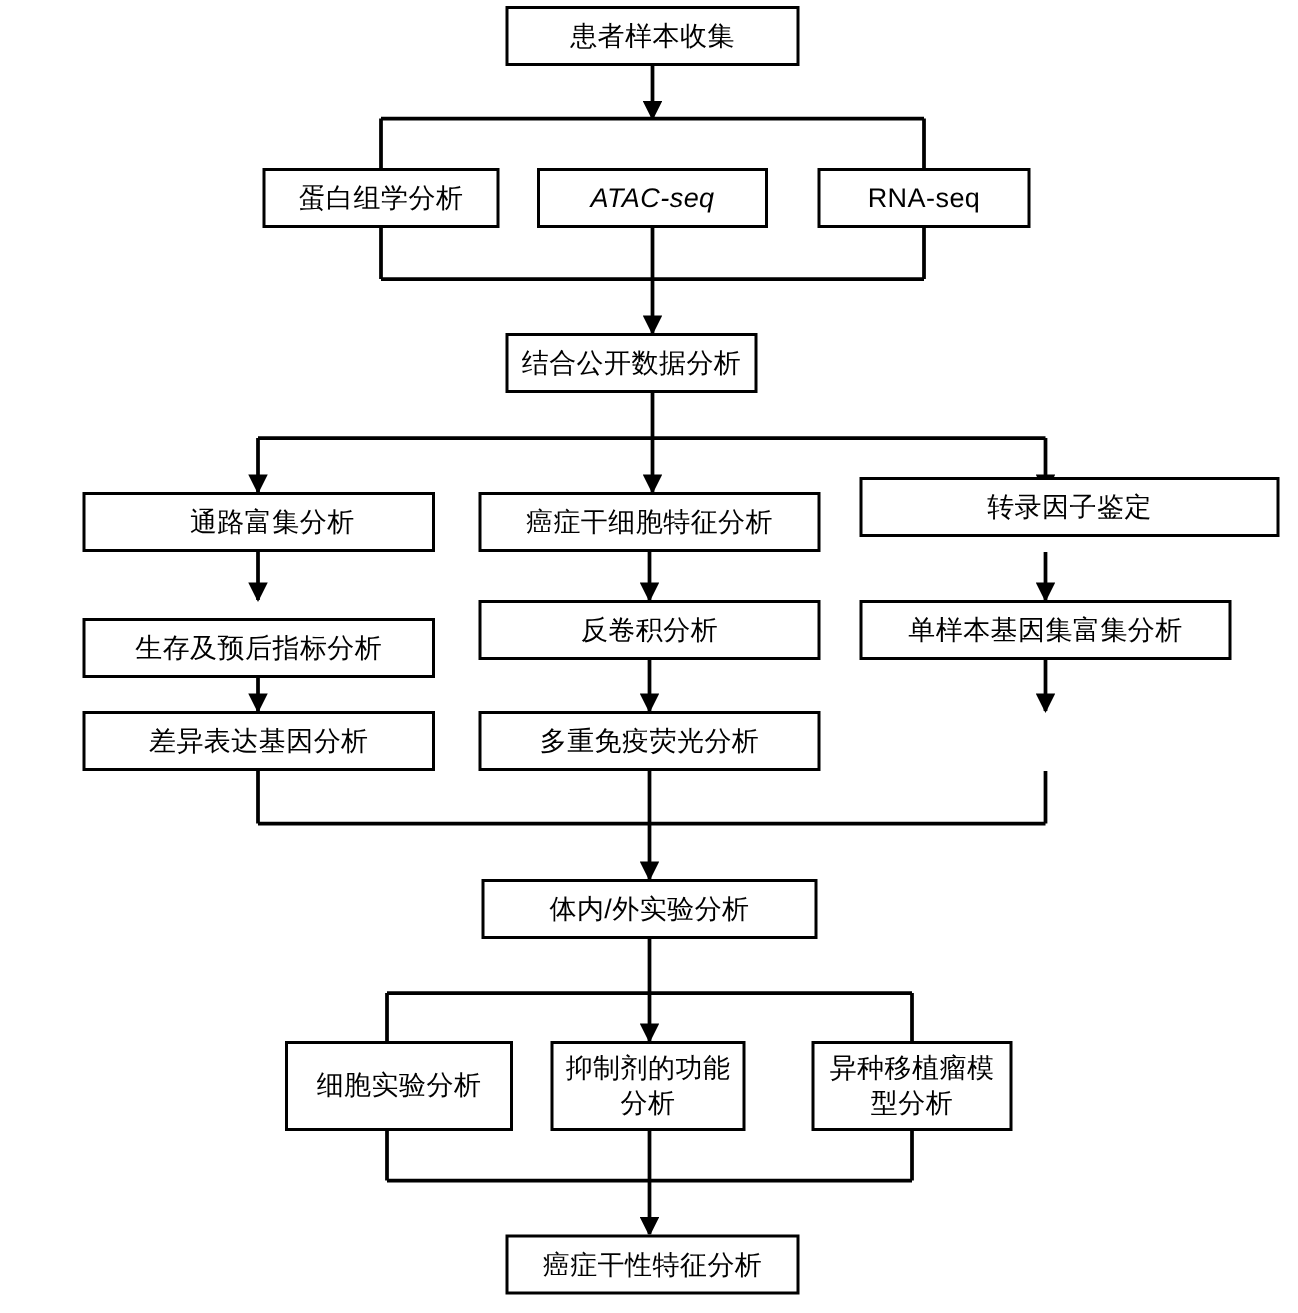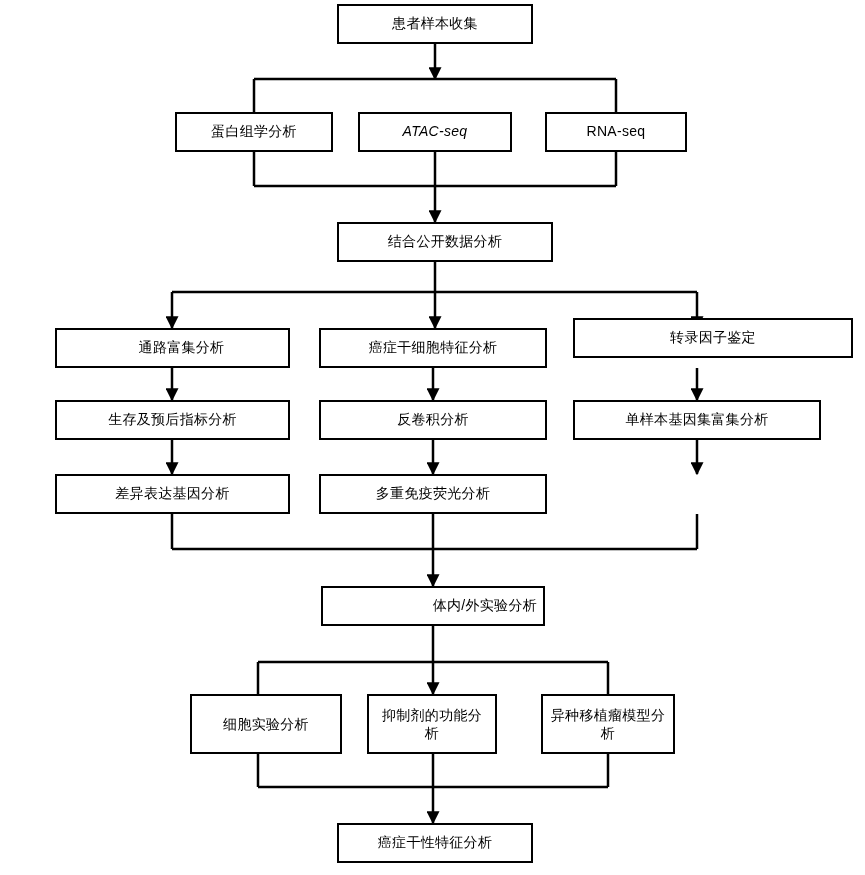--- a/index.html
+++ b/index.html
@@ -28,21 +28,21 @@
   .node {
     position: absolute;
     box-sizing: border-box;
     background: #ffffff;
     border: 2.5px solid #000000;
     display: flex;
     align-items: center;
     justify-content: center;
     text-align: center;
     color: #000000;
-    font-size: 14px;
+    font-size: 18px;
     line-height: 1.25;
     letter-spacing: 0.3px;
     padding: 2px 6px;
     z-index: 2;
   }
   .node.two-line {
     line-height: 1.3;
   }
 </style>
 </head>
@@ -111,48 +111,48 @@
     </div>
   <div class="node" style="left: 175px; top: 112px; width: 158px; height: 40px;">
       <span>蛋白组学分析</span>
     </div>
   <div class="node" style="left: 358px; top: 112px; width: 154px; height: 40px; font-style: italic;">
       <span>ATAC-seq</span>
     </div>
   <div class="node" style="left: 545px; top: 112px; width: 142px; height: 40px;">
       <span>RNA-seq</span>
     </div>
-  <div class="node" style="left: 337px; top: 222px; width: 216px; height: 40px;">
+  <div class="node" style="left: 337px; top: 222px; width: 168px; height: 40px;">
       <span>结合公开数据分析</span>
     </div>
   <div class="node" style="left: 55px; top: 328px; width: 235px; height: 40px; padding-left: 24px;">
       <span>通路富集分析</span>
     </div>
   <div class="node" style="left: 319px; top: 328px; width: 228px; height: 40px;">
       <span>癌症干细胞特征分析</span>
     </div>
   <div class="node" style="left: 573px; top: 318px; width: 280px; height: 40px; text-align: right;">
       <span>转录因子鉴定</span>
     </div>
-  <div class="node" style="left: 55px; top: 400px; width: 235px; height: 40px; text-align: right;">
+  <div class="node" style="left: 55px; top: 412px; width: 235px; height: 40px; text-align: right;">
       <span>生存及预后指标分析</span>
     </div>
   <div class="node" style="left: 319px; top: 400px; width: 228px; height: 40px;">
       <span>反卷积分析</span>
     </div>
   <div class="node" style="left: 573px; top: 400px; width: 248px; height: 40px;">
       <span>单样本基因集富集分析</span>
     </div>
   <div class="node" style="left: 55px; top: 474px; width: 235px; height: 40px;">
       <span>差异表达基因分析</span>
     </div>
   <div class="node" style="left: 319px; top: 474px; width: 228px; height: 40px;">
       <span>多重免疫荧光分析</span>
     </div>
-  <div class="node" style="left: 321px; top: 586px; width: 224px; height: 40px; justify-content: flex-end;">
+  <div class="node" style="left: 321px; top: 586px; width: 224px; height: 40px;">
       <span>体内/外实验分析</span>
     </div>
   <div class="node two-line" style="left: 190px; top: 694px; width: 152px; height: 60px;">
       <span>细胞实验分析</span>
     </div>
   <div class="node two-line" style="left: 367px; top: 694px; width: 130px; height: 60px;">
       <span>抑制剂的功能分析</span>
     </div>
   <div class="node two-line" style="left: 541px; top: 694px; width: 134px; height: 60px;">
       <span>异种移植瘤模型分析</span>

